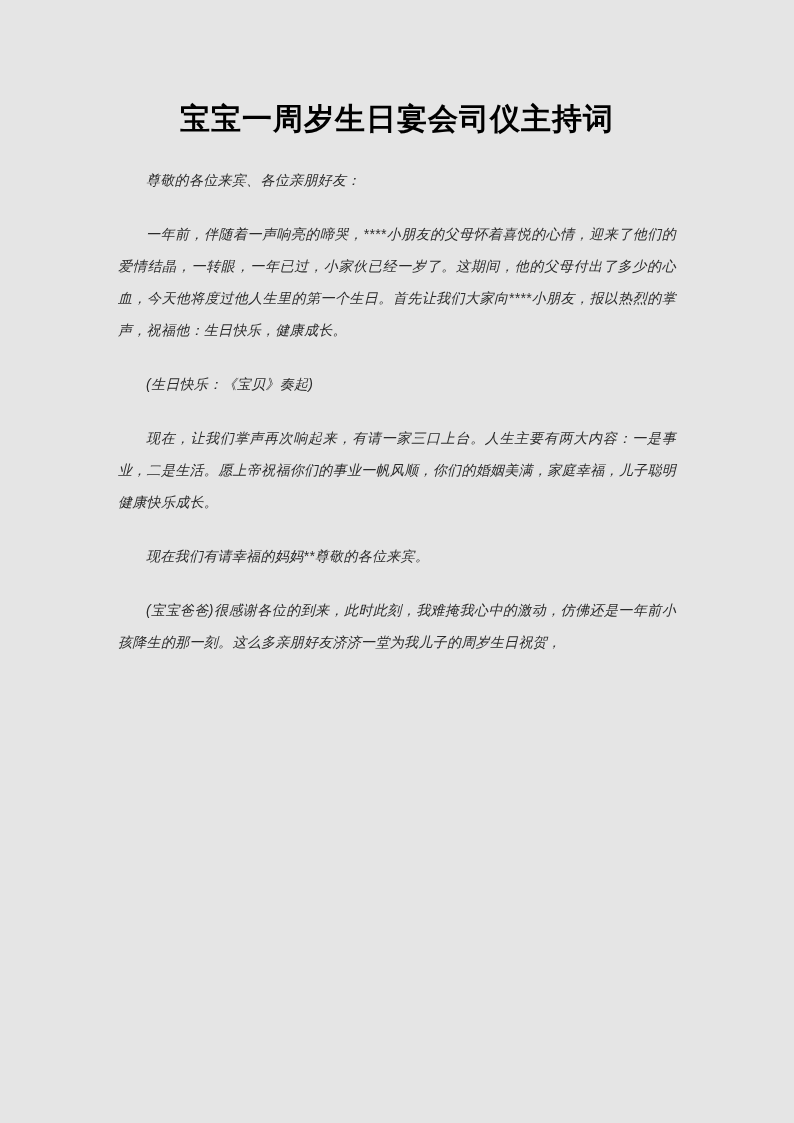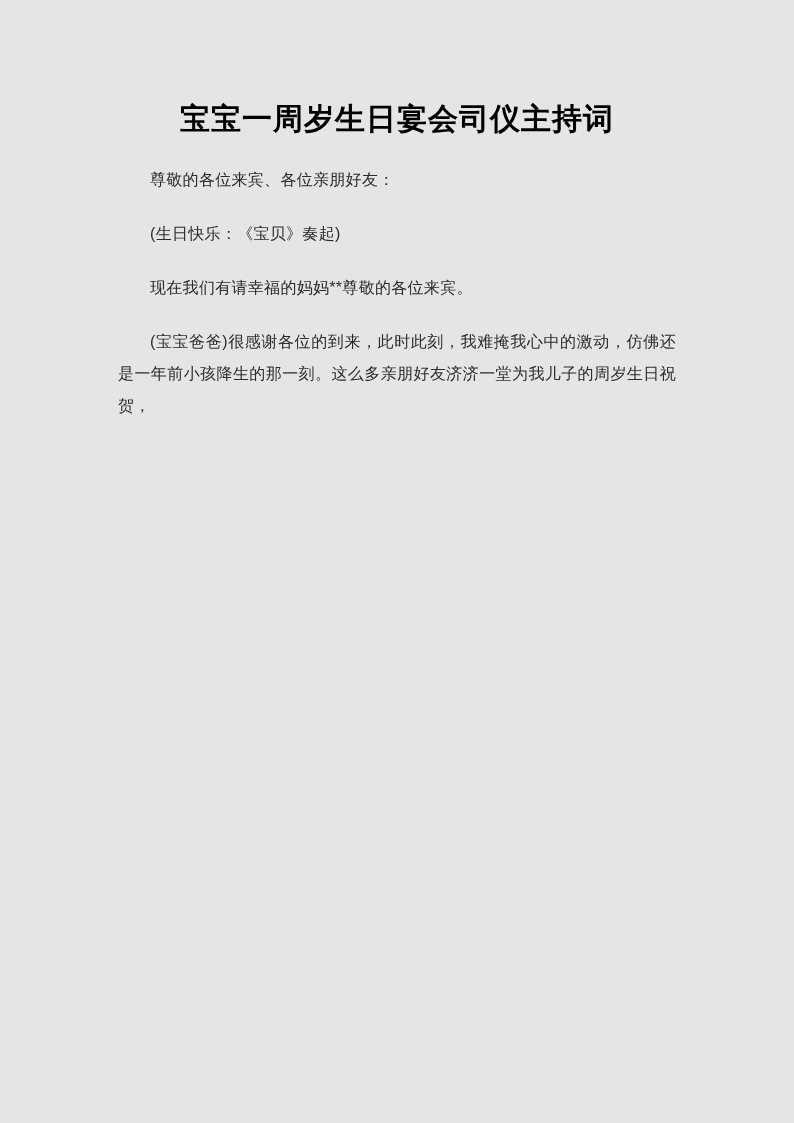--- a/index.html
+++ b/index.html
@@ -21,32 +21,35 @@
     margin: 0 0 26px 0;
     text-align: center;
     font-size: 30px;
     font-weight: 700;
     color: #000000;
     letter-spacing: 1px;
     line-height: 1.25;
   }
   .para {
     margin: 0 0 22px 0;
-    font-size: 16px;
+    font-size: 14px;
     line-height: 32px;
     color: #2b2b2b;
     text-indent: 2em;
     text-align: justify;
     letter-spacing: 0.3px;
     word-break: break-all;
+    font-style: italic;
   }
 </style>
 </head>
 <body>
 
 <div class="page">
   <h1 class="doc-title">宝宝一周岁生日宴会司仪主持词</h1>
 
   <p class="para">尊敬的各位来宾、各位亲朋好友：</p>
+  <p class="para">一年前，伴随着一声响亮的啼哭，****小朋友的父母怀着喜悦的心情，迎来了他们的爱情结晶，一转眼，一年已过，小家伙已经一岁了。这期间，他的父母付出了多少的心血，今天他将度过他人生里的第一个生日。首先让我们大家向****小朋友，报以热烈的掌声，祝福他：生日快乐，健康成长。</p>
   <p class="para">(生日快乐：《宝贝》奏起)</p>
+  <p class="para">现在，让我们掌声再次响起来，有请一家三口上台。人生主要有两大内容：一是事业，二是生活。愿上帝祝福你们的事业一帆风顺，你们的婚姻美满，家庭幸福，儿子聪明健康快乐成长。</p>
   <p class="para">现在我们有请幸福的妈妈**尊敬的各位来宾。</p>
   <p class="para">(宝宝爸爸)很感谢各位的到来，此时此刻，我难掩我心中的激动，仿佛还是一年前小孩降生的那一刻。这么多亲朋好友济济一堂为我儿子的周岁生日祝贺，</p>
 </div>
 
 </body></html>

